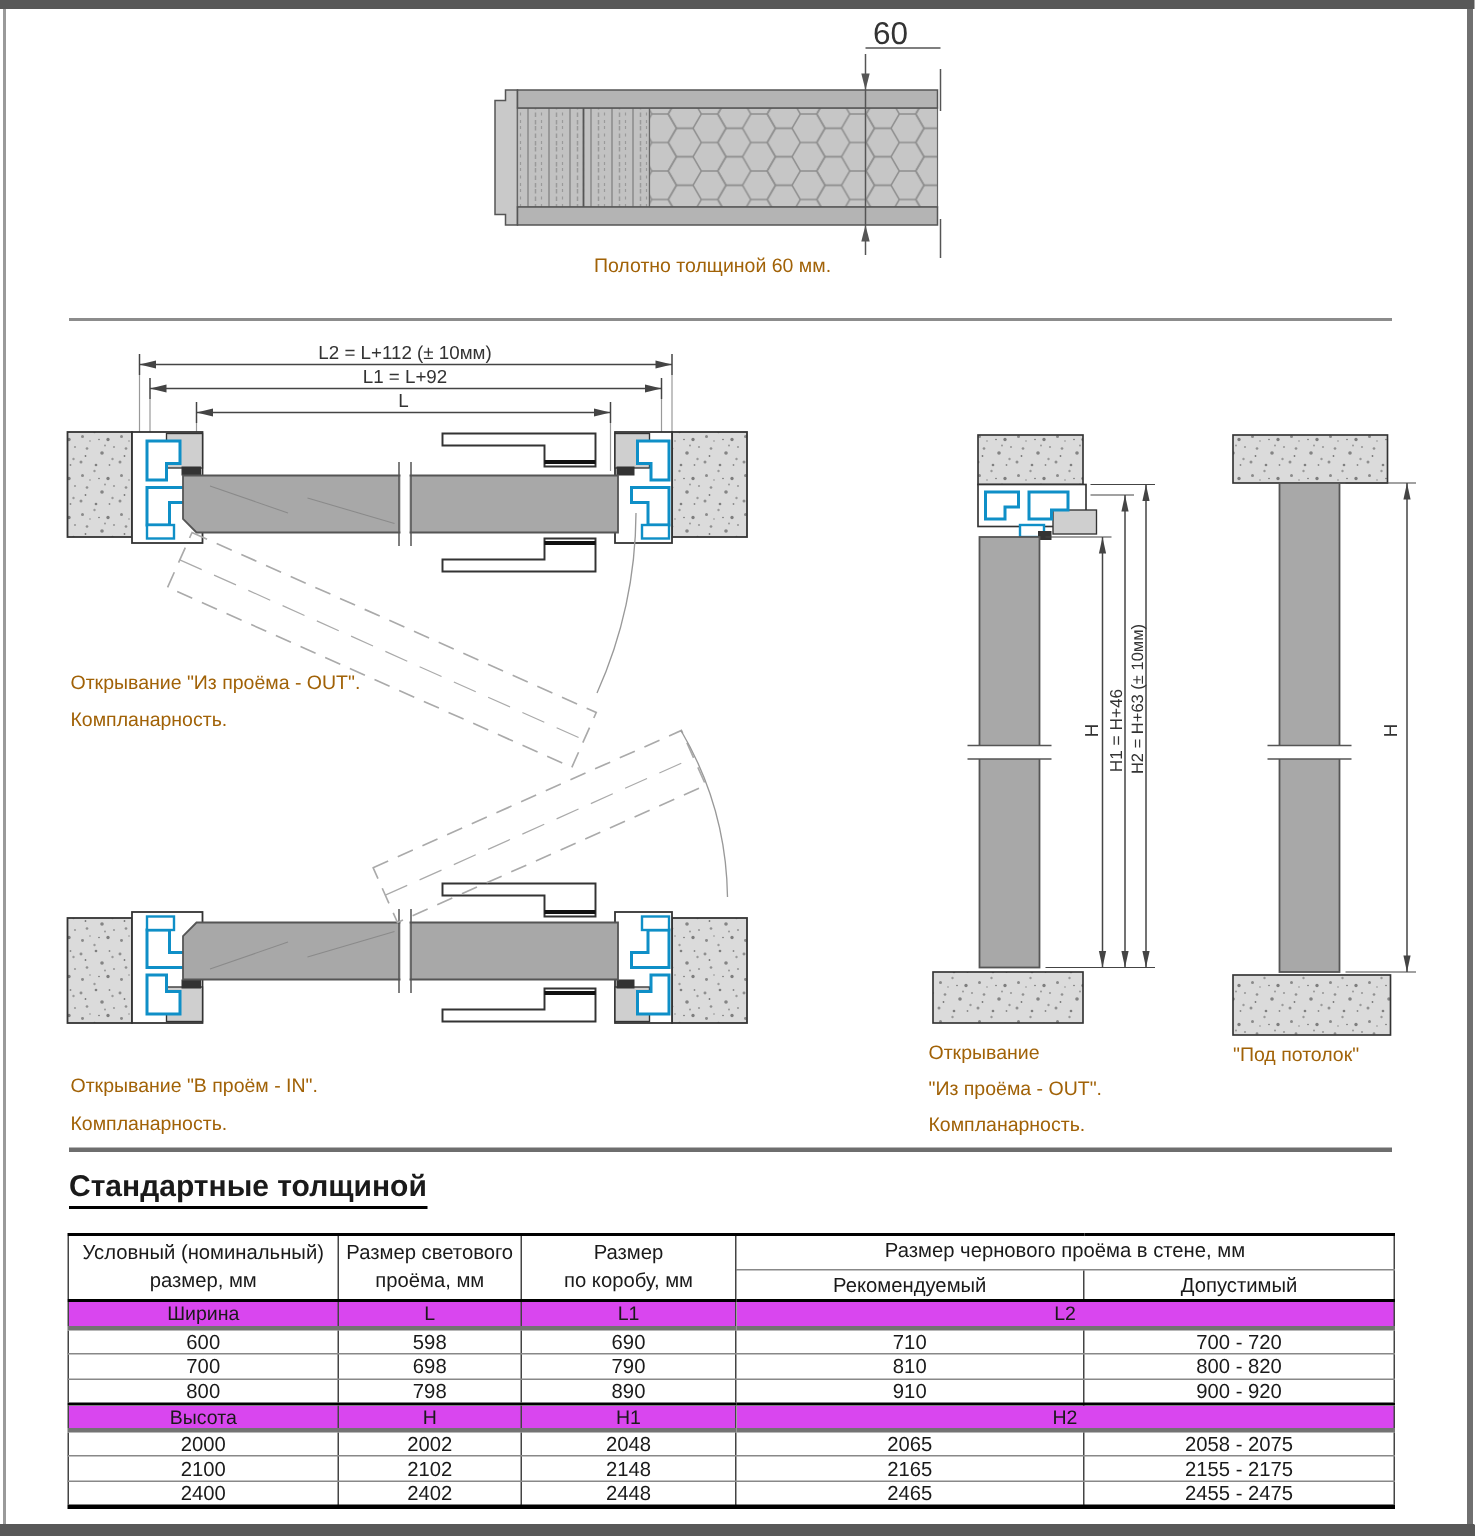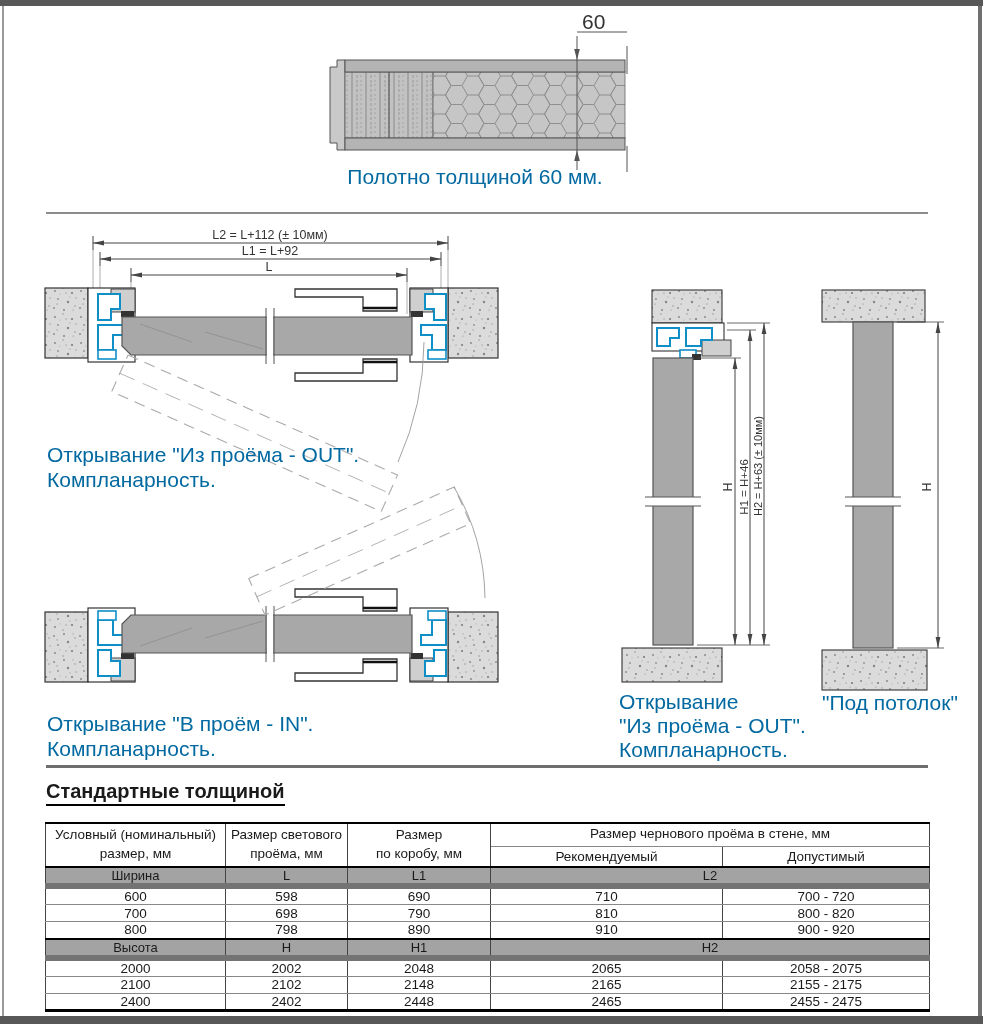--- a/index.html
+++ b/index.html
@@ -1,36 +1,36 @@
 <!DOCTYPE html>
 <html><head>
 <meta charset="utf-8">
 <style>
   html,body{margin:0;padding:0;}
   body{width:983px;height:1024px;background:#fff;overflow:hidden;position:relative;
        font-family:"Liberation Sans",sans-serif;color:#1a1a1a;}
   .abs{position:absolute;}
   .bar{background:#585858;}
   .edge{background:#9a9a9a;}
-  .caption{font-size:21px;line-height:25px;color:#0369a1;}
+  .caption{font-size:13px;line-height:25px;color:#a16207;}
   .divider{background:#8c8c8c;}
   svg text{font-family:"Liberation Sans",sans-serif;fill:#333;}
   .dim{font-size:12.5px;fill:#333;}
   .dimv{fill:#333;}
   #title{font-size:20px;font-weight:bold;border-bottom:2px solid #000;display:inline-block;padding-bottom:1px;}
   table.std{border-collapse:collapse;table-layout:fixed;width:884px;
             border:1px solid #000;border-top:2px solid #000;border-bottom:3px solid #000;
             font-size:13px;}
   table.std td{border-left:1px solid #444;border-right:1px solid #444;
                border-top:1px solid #888;border-bottom:1px solid #888;
                text-align:center;vertical-align:middle;padding:0;overflow:hidden;}
   td.hdr{font-size:13.5px;line-height:1.4;white-space:pre-line;border-bottom:2px solid #000;}
   td.sub{font-size:13.5px;border-top:1px solid #666;border-bottom:2px solid #000;}
   td.span2{border-bottom:1px solid #666;}
-  tr.gray td{background:#a3a3a3;border-top:2px solid #000;border-bottom:6px solid #737373;}
+  tr.gray td{background:#d946ef;border-top:2px solid #000;border-bottom:3px solid #737373;}
   tr.data td{font-size:13.5px;text-align:center;}
 </style>
 </head>
 <body>
 
 <div class="abs bar" style="left:0;top:0;width:983px;height:6px;"></div>
 <div class="abs bar" style="left:0;top:1016px;width:983px;height:8px;"></div>
 <div class="abs edge" style="left:2px;top:6px;width:2px;height:1010px;"></div>
 <div class="abs edge" style="left:978px;top:6px;width:4px;height:1010px;background:#707070;"></div>
 

